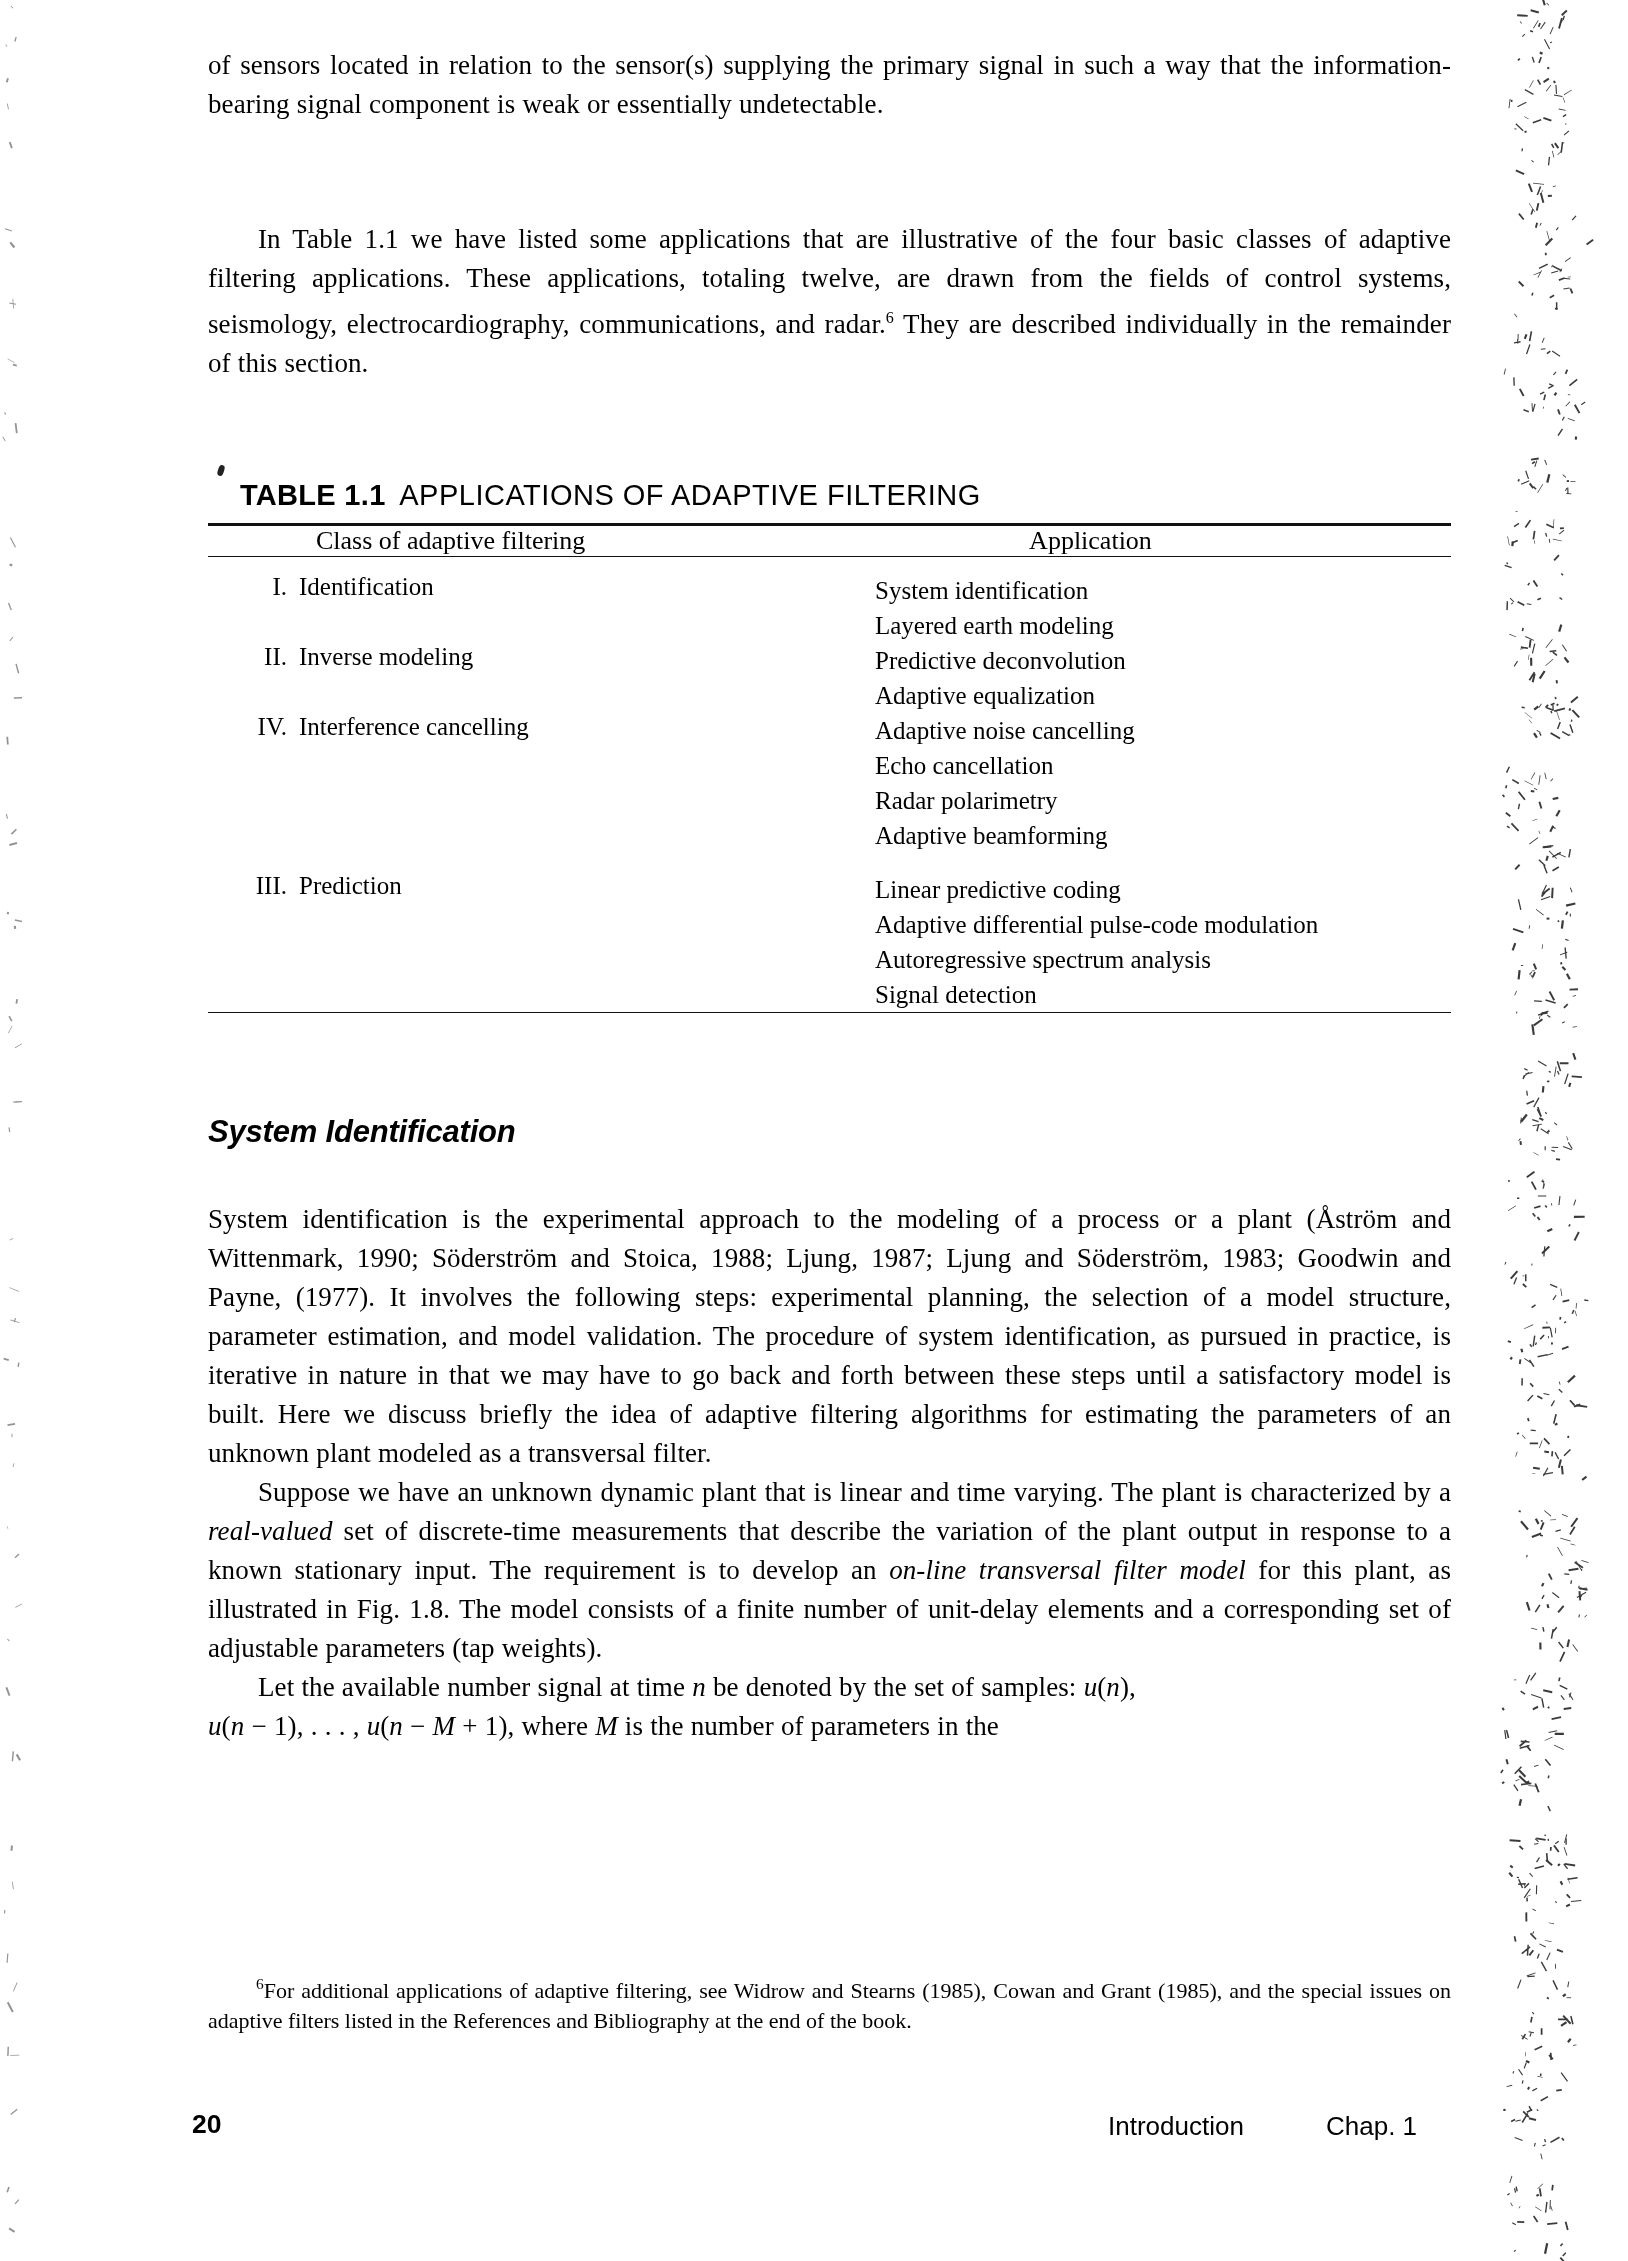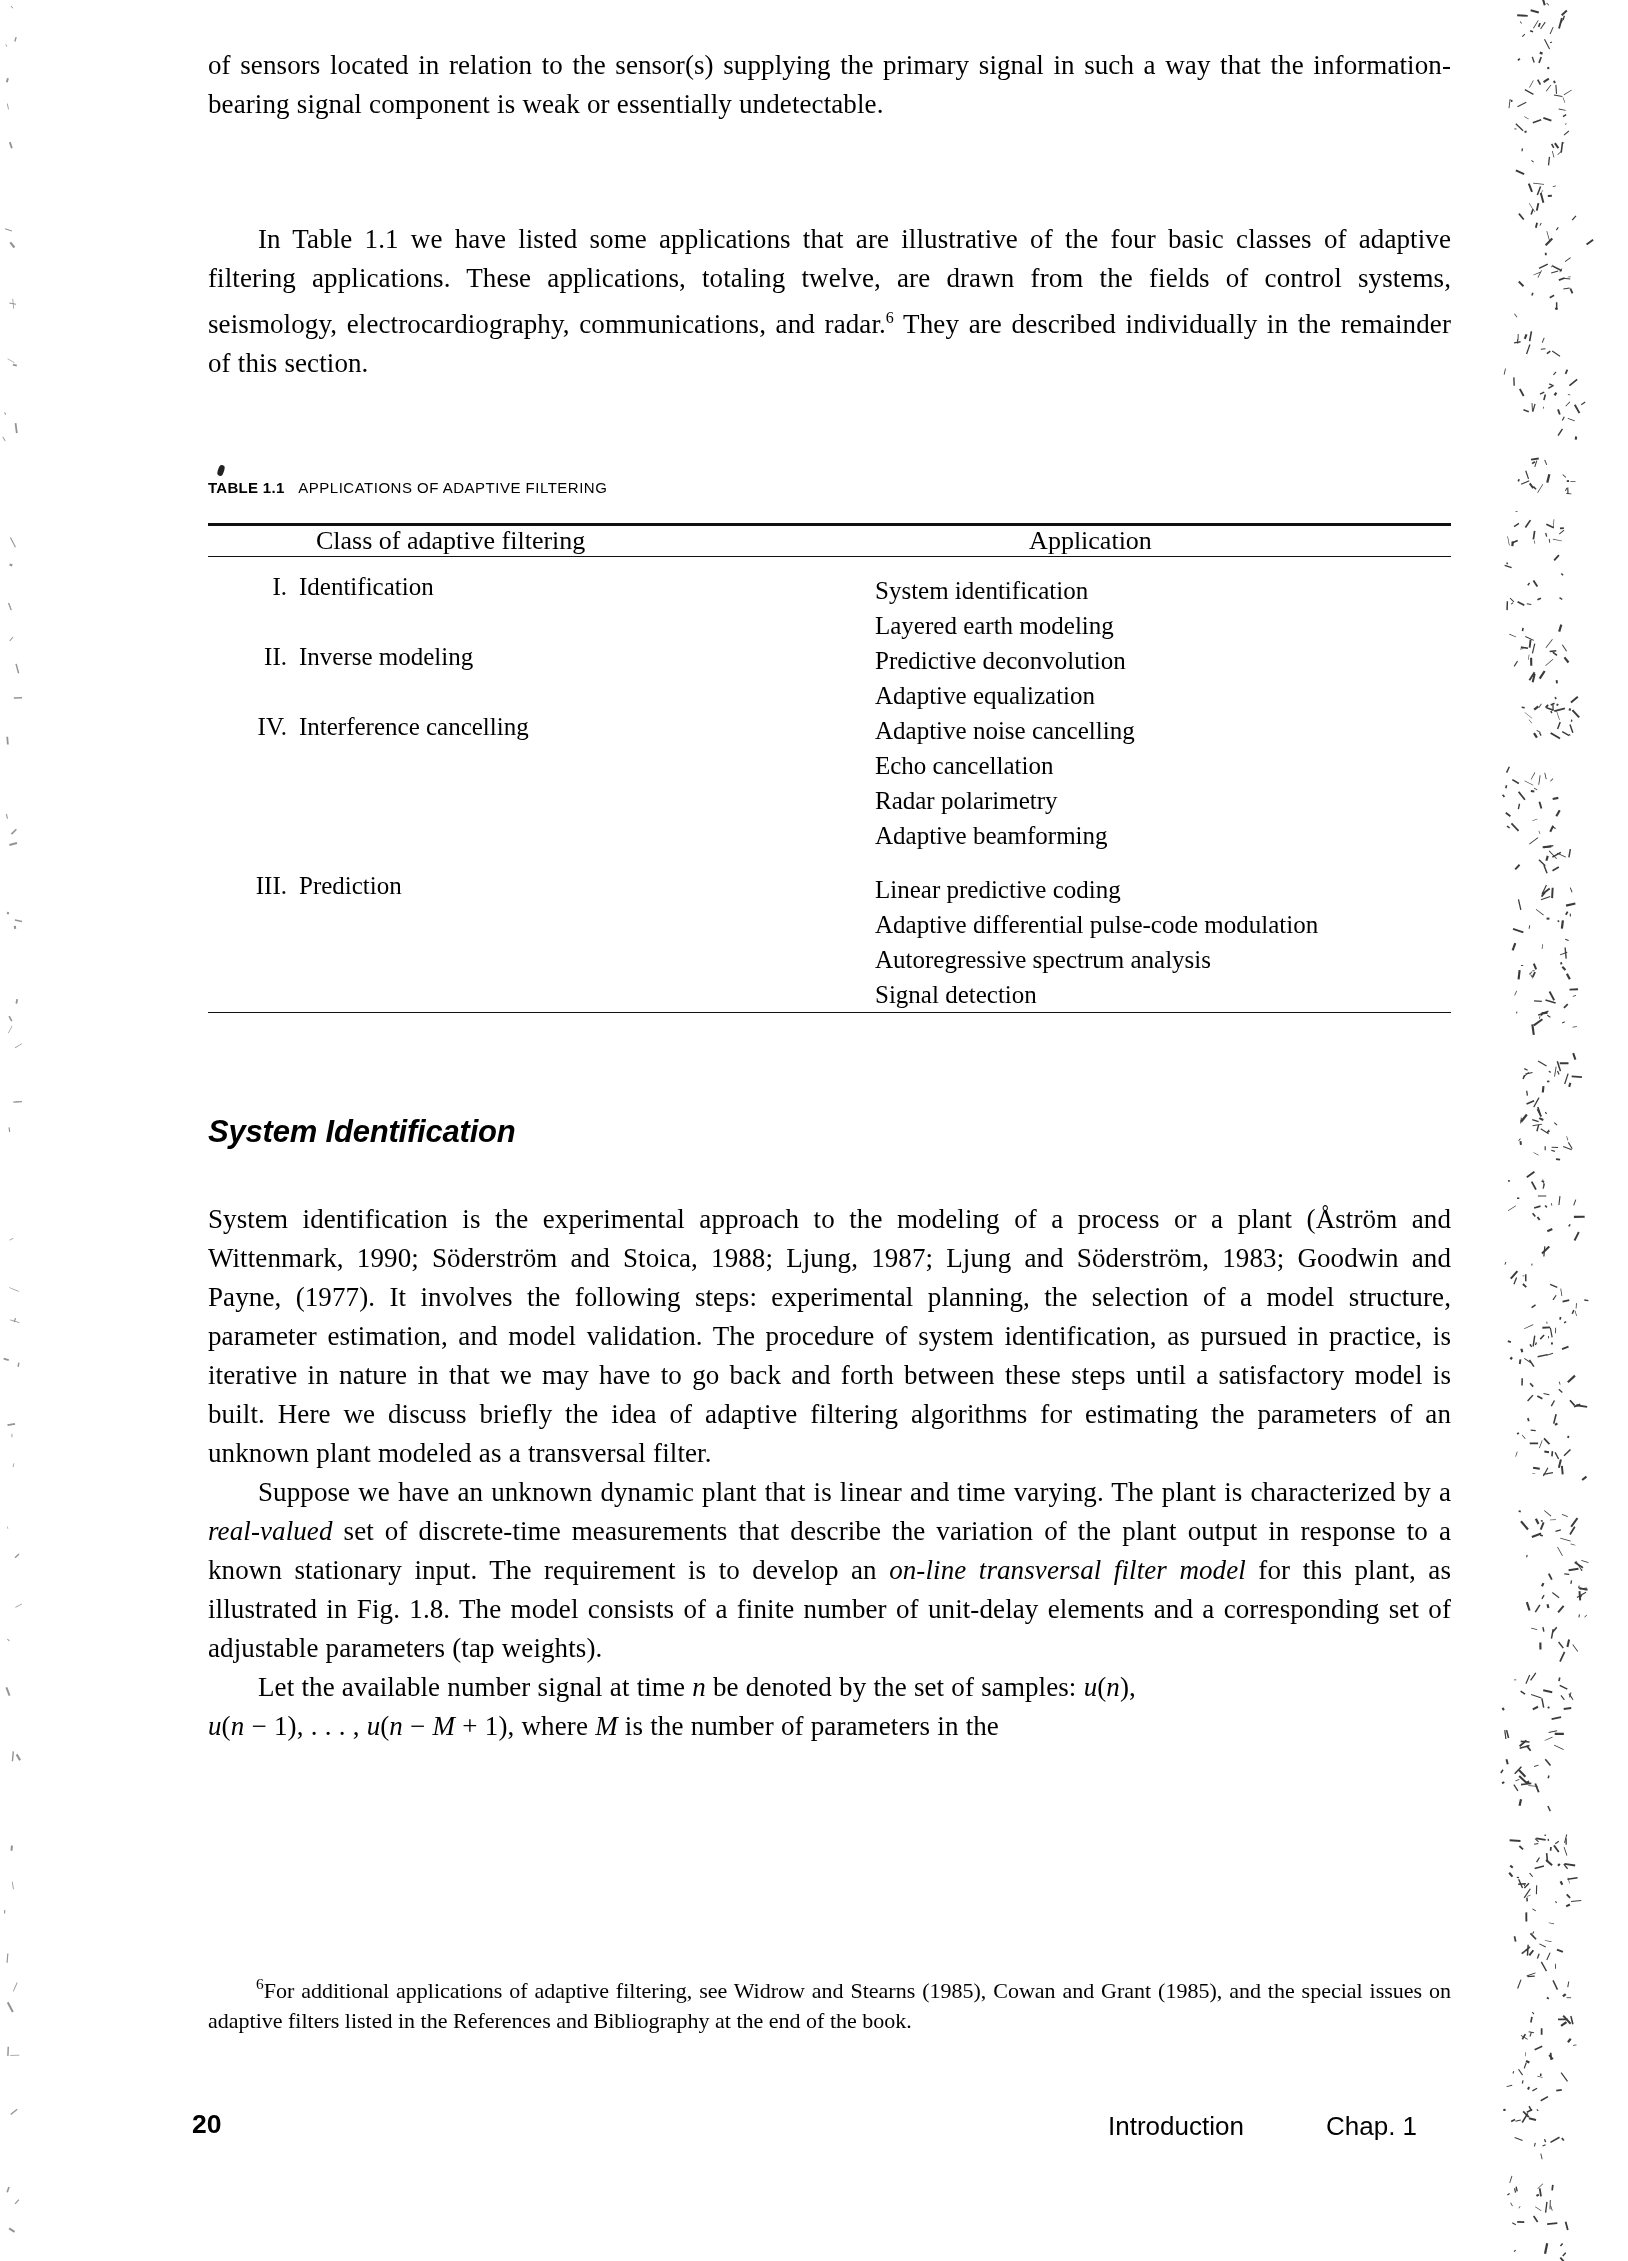--- a/index.html
+++ b/index.html
@@ -51,23 +51,24 @@
     letter-spacing: 0.1px;
     word-spacing: 0.3px;
   }
   p.body.indent { text-indent: 50px; }
   .nojust { text-align: left; }
   i, em { font-style: italic; }
 
   
   .tbl-caption {
     font-family: "Liberation Sans", "DejaVu Sans", sans-serif;
-    font-size: 15px;
+    font-size: 29px;
     letter-spacing: 0.5px;
     white-space: nowrap;
+    margin-left: 32px;
   }
   .tbl-caption .lbl {
     font-weight: bold;
     letter-spacing: 0.3px;
   }
   .tbl-caption .ttl { padding-left: 13.7px; }
 
   table.apptbl {
     border-collapse: collapse;
     width: 1243px;

